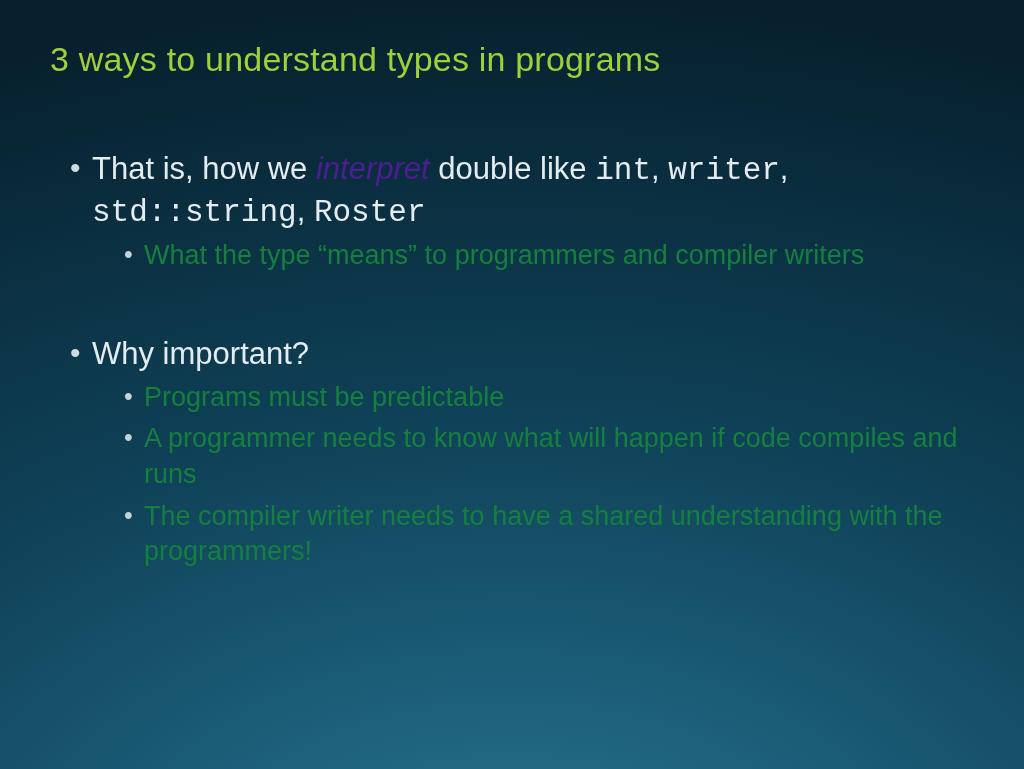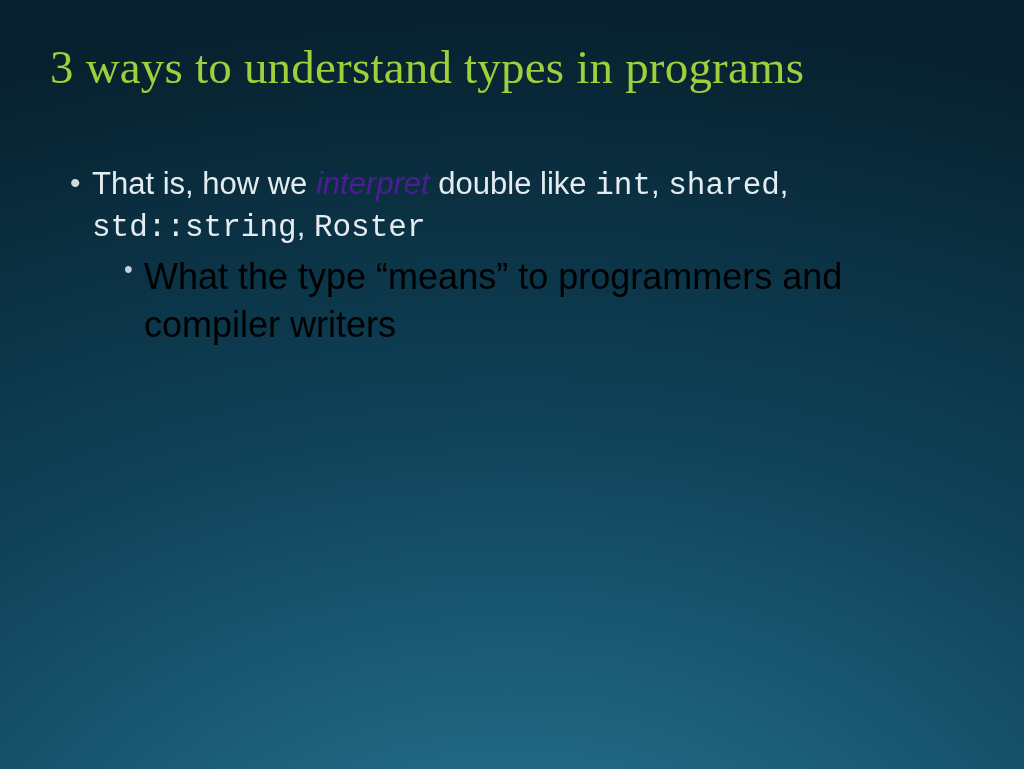--- a/index.html
+++ b/index.html
@@ -22,24 +22,23 @@
   }
   .slide {
     padding: 40px 50px 30px 50px;
     box-sizing: border-box;
     width: 100%;
     height: 100%;
   }
   h1.title {
     color: #9fcf3a;
     font-weight: 300;
-    font-size: 47px;
+    font-size: 34px;
     margin: 0 0 70px 0;
     letter-spacing: 0.2px;
-    font-family: Liberation Serif, serif;
   }
   ul.level1 {
     list-style: none;
     padding: 0 0 0 20px;
     margin: 0;
   }
   ul.level1 > li {
     position: relative;
     padding-left: 22px;
     font-size: 31px;
@@ -57,25 +56,25 @@
     font-size: 30px;
   }
   ul.level2 {
     list-style: none;
     padding: 0 0 0 32px;
     margin: 6px 0 0 0;
   }
   ul.level2 > li {
     position: relative;
     padding-left: 20px;
-    font-size: 36px;
+    font-size: 27px;
     font-weight: 300;
     line-height: 1.32;
     margin-bottom: 6px;
-    color: #000000;
+    color: #15803d;
   }
   ul.level2 > li::before {
     content: "•";
     position: absolute;
     left: 0;
     top: 0;
     color: #c5d2d9;
     font-size: 25px;
   }
   .accent {
@@ -90,21 +89,29 @@
 </style>
 </head>
 <body>
 
 <div class="slide">
   <h1 class="title">3 ways to understand types in programs</h1>
 
   <ul class="level1">
 
     <li>
-      <span>That is, how we </span><span class="accent">interpret</span><span> double like </span><span class="mono">int</span><span>, </span><span class="mono">shared</span><span>, </span><span class="mono">std::string</span><span>, </span><span class="mono">Roster</span>
+      <span>That is, how we </span><span class="accent">interpret</span><span> double like </span><span class="mono">int</span><span>, </span><span class="mono">writer</span><span>, </span><span class="mono">std::string</span><span>, </span><span class="mono">Roster</span>
       <ul class="level2">
         <li>What the type “means” to programmers and compiler writers</li>
       </ul>
     </li>
 
+    <li>
+      <span>Why important?</span>
+      <ul class="level2">
+        <li>Programs must be predictable</li>
+        <li>A programmer needs to know what will happen if code compiles and runs</li>
+        <li>The compiler writer needs to have a shared understanding with the programmers!</li>
+      </ul>
+    </li>
 
   </ul>
 </div>
 
 </body></html>

